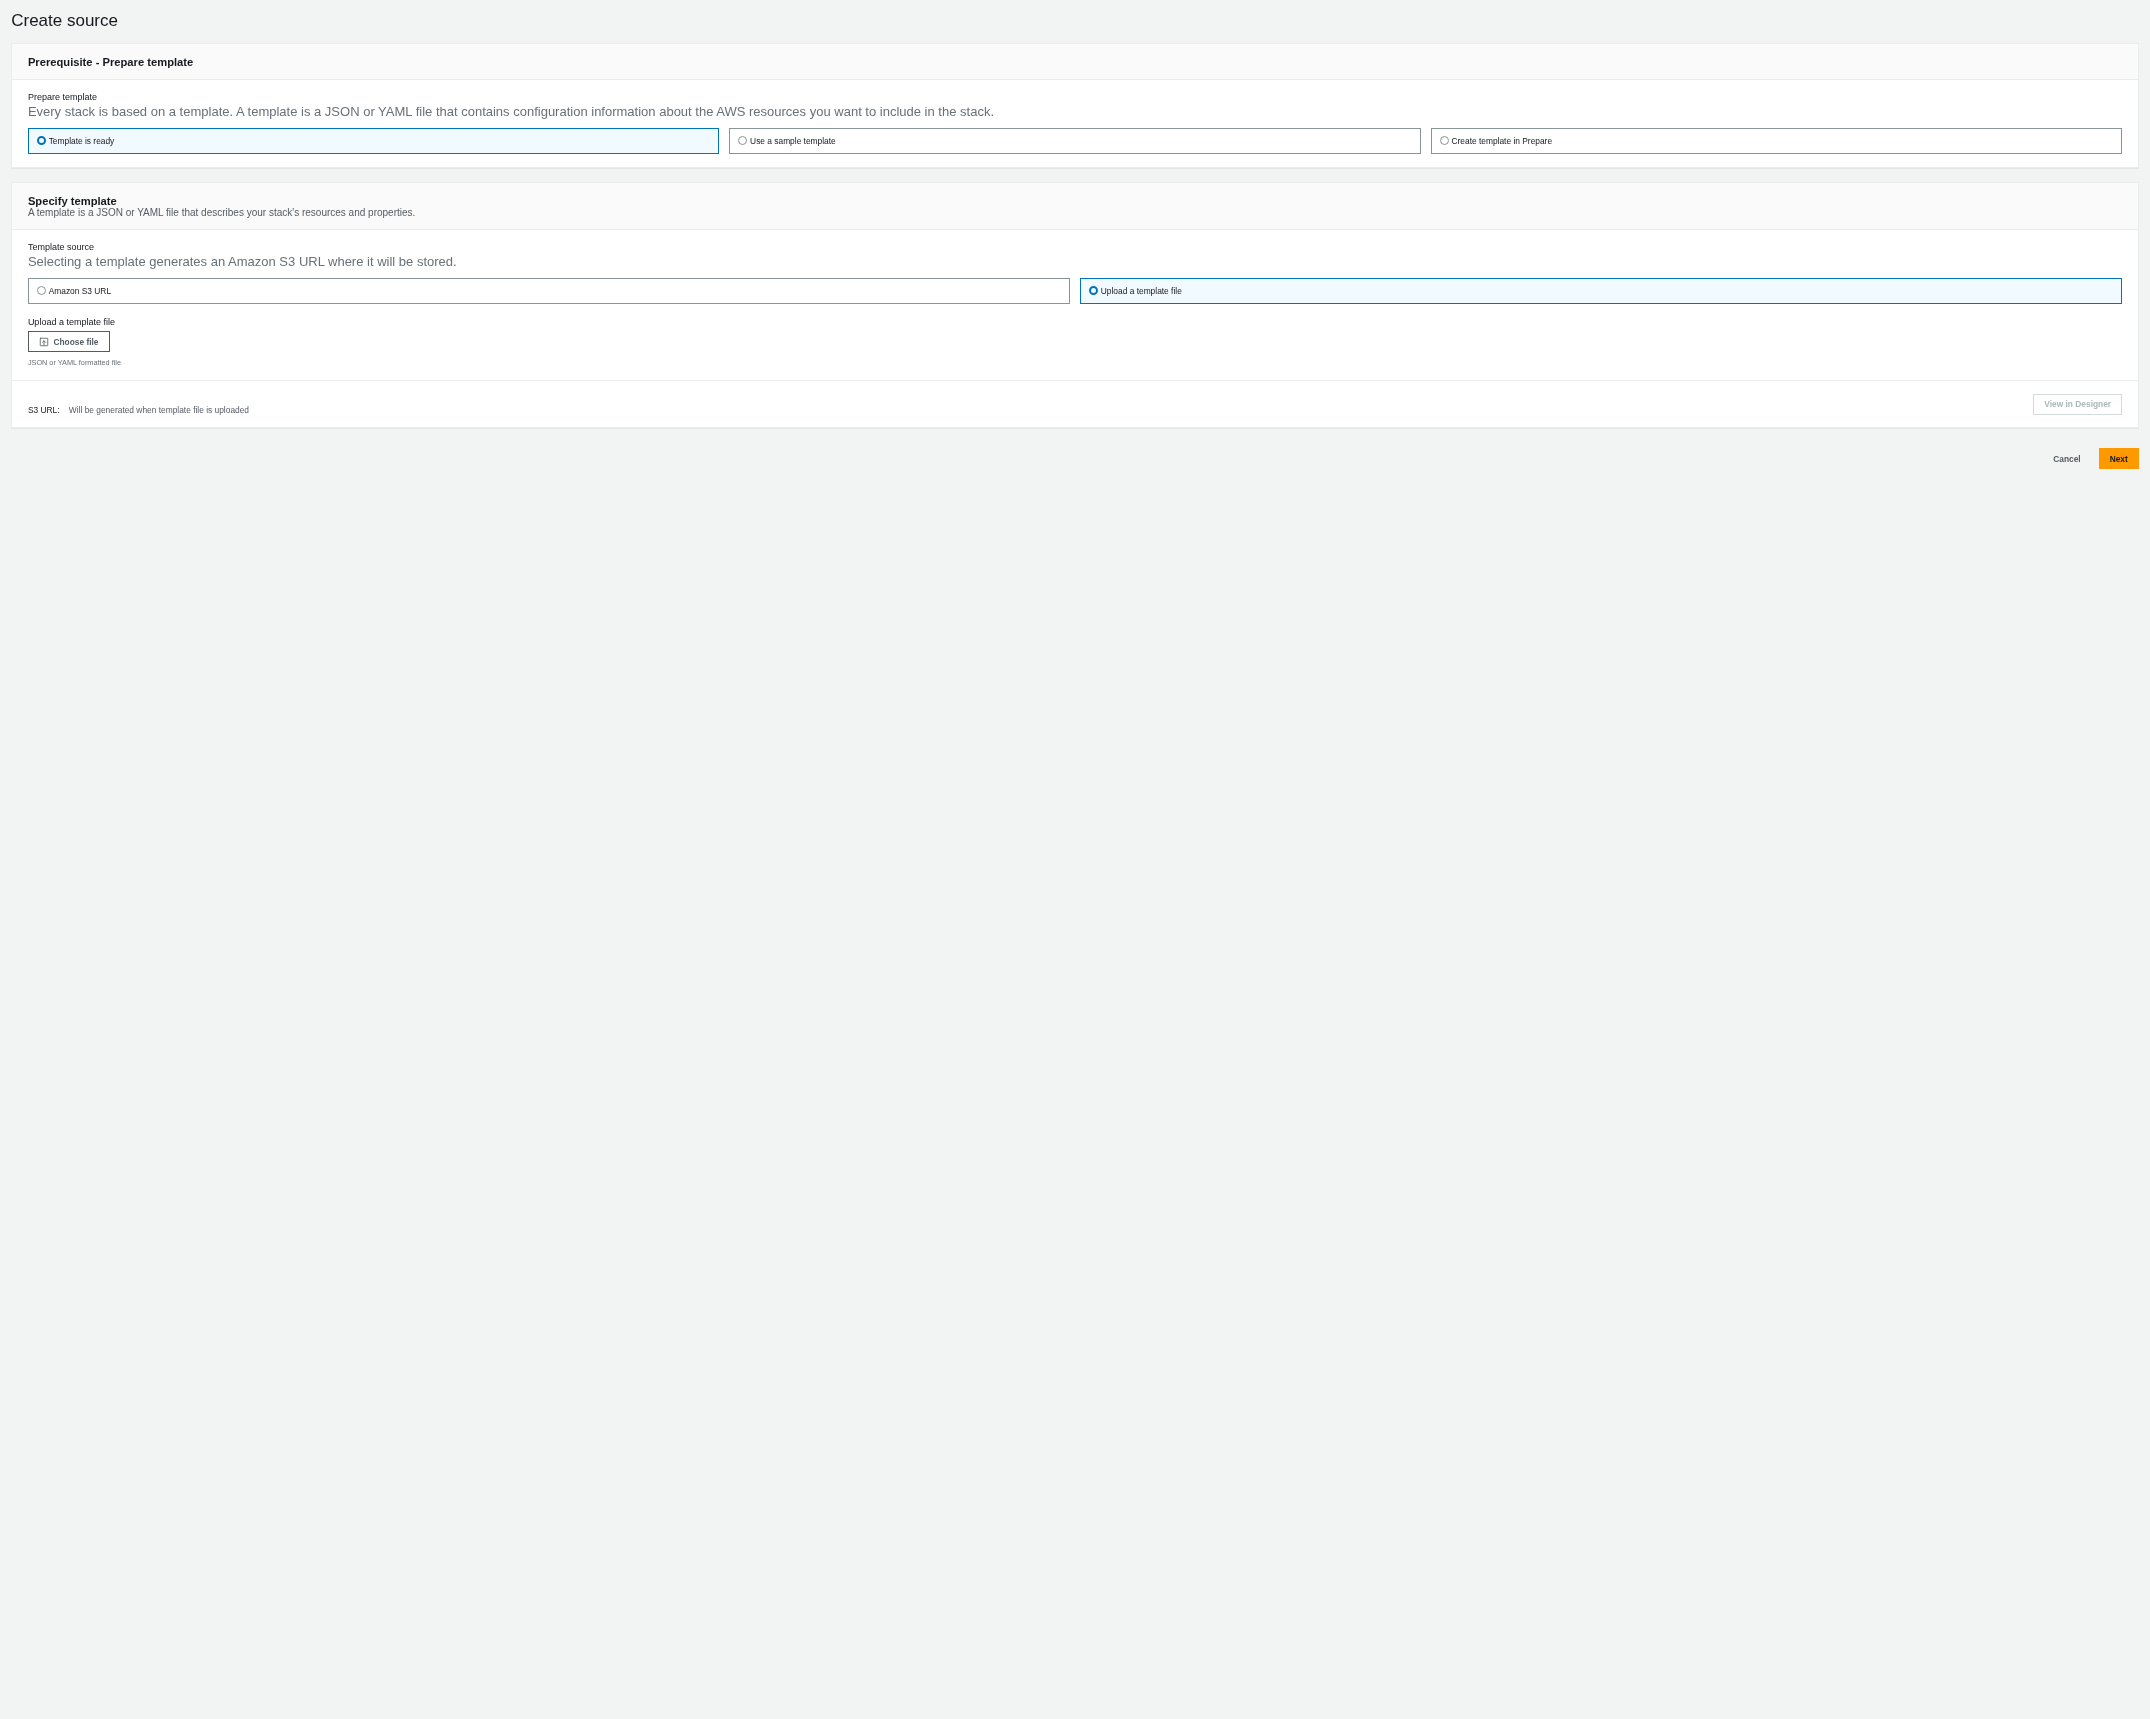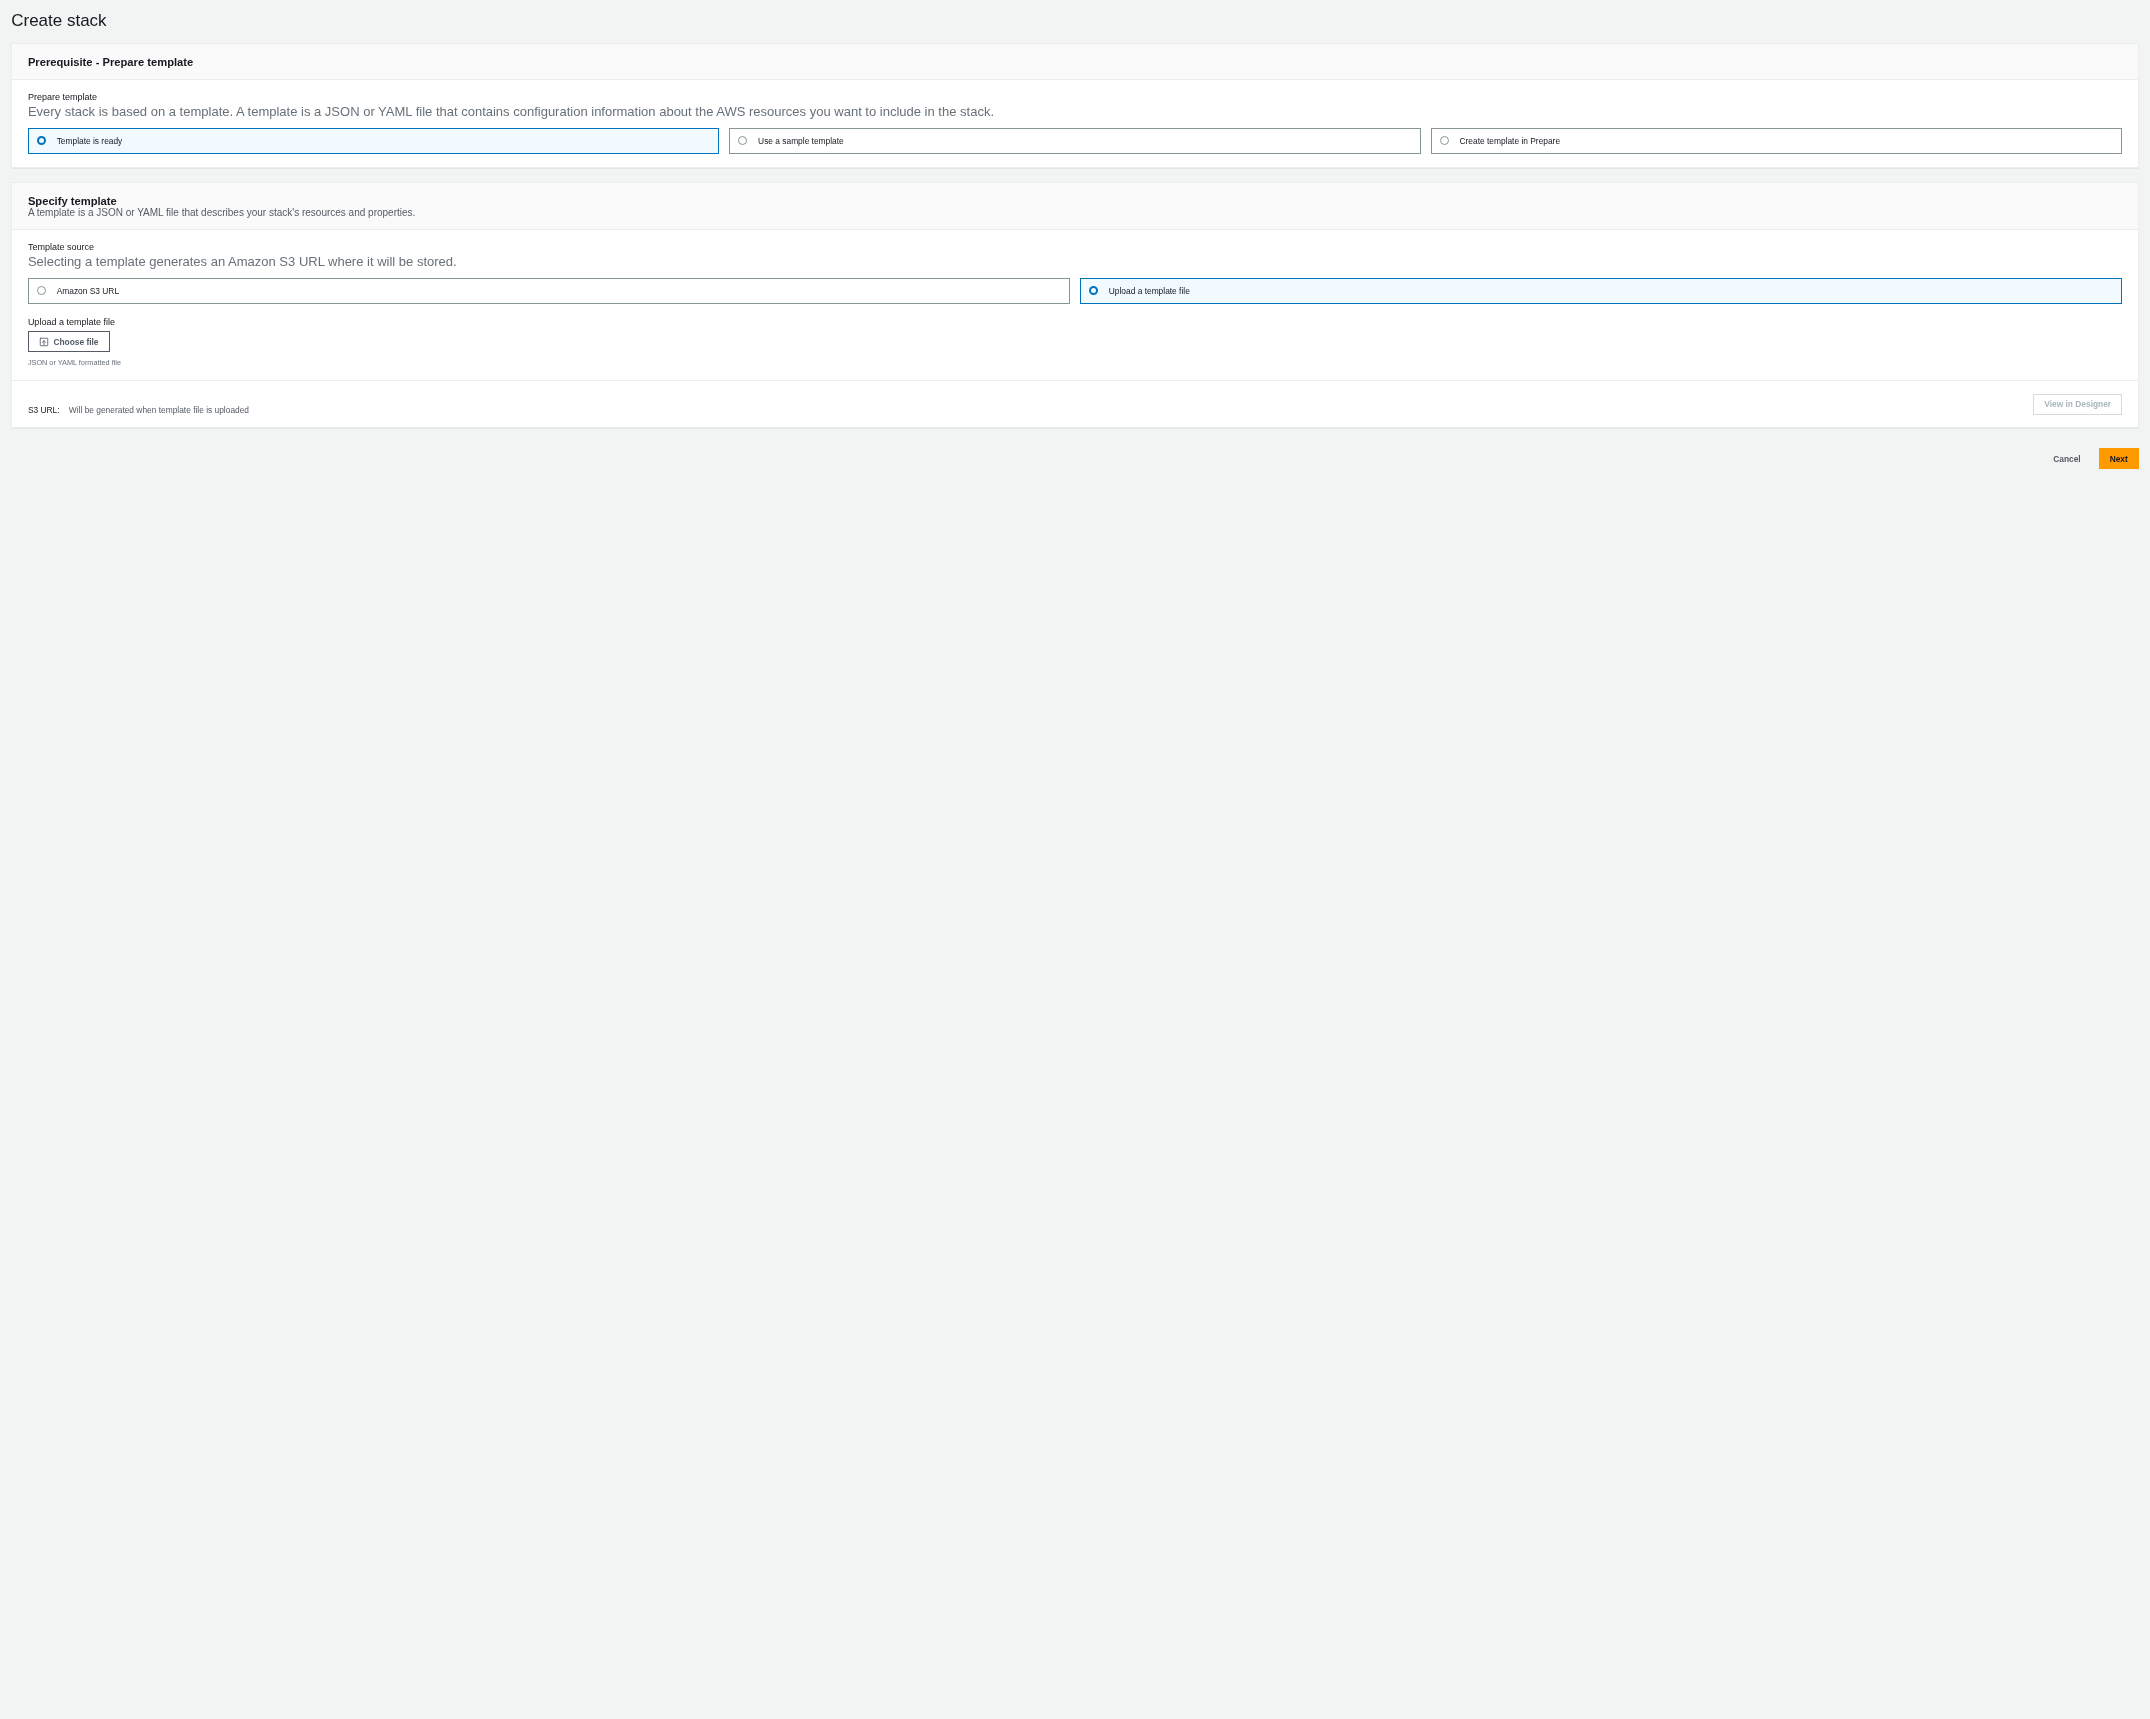--- a/index.html
+++ b/index.html
@@ -56,21 +56,21 @@
 
     .radio-row { display:flex; gap:10px; }
     .radio-row > * { flex:1; }
     .radio-row.two > *{flex:1;}
 
     .radio-card {
       border: 0.6px solid #879596;
       padding: 6.7px 7.8px;
       display: flex;
       align-items: center;
-      gap: 11px;
+      gap: 3px;
       cursor: pointer;
       background:#fff;
       font-size:8.4px;
     }
     .radio-card.selected {
       border: 0.6px solid #0073bb;
       background: #f1faff;
     }
     .radio-outer {
       width: 9px; height:9px;
@@ -125,21 +125,21 @@
       display:flex; justify-content:flex-end; gap:18px; padding-top:5.6px;
     }
 
     .upload-icon{
       width:10px;height:10px;display:inline-block;
     }
   </style>
 </head>
 <body>
 
-<h1 class="page-title">Create stack</h1>
+<h1 class="page-title">Create source</h1>
 
 <div class="panel">
   <div class="panel-header">
     <h2>Prerequisite - Prepare template</h2>
   </div>
   <div class="panel-body">
     <div class="field-label">Prepare template</div>
     <div class="field-desc">Every stack is based on a template. A template is a JSON or YAML file that contains configuration information about the AWS resources you want to include in the stack.</div>
     <div class="radio-row">
       <label class="radio-card selected">

